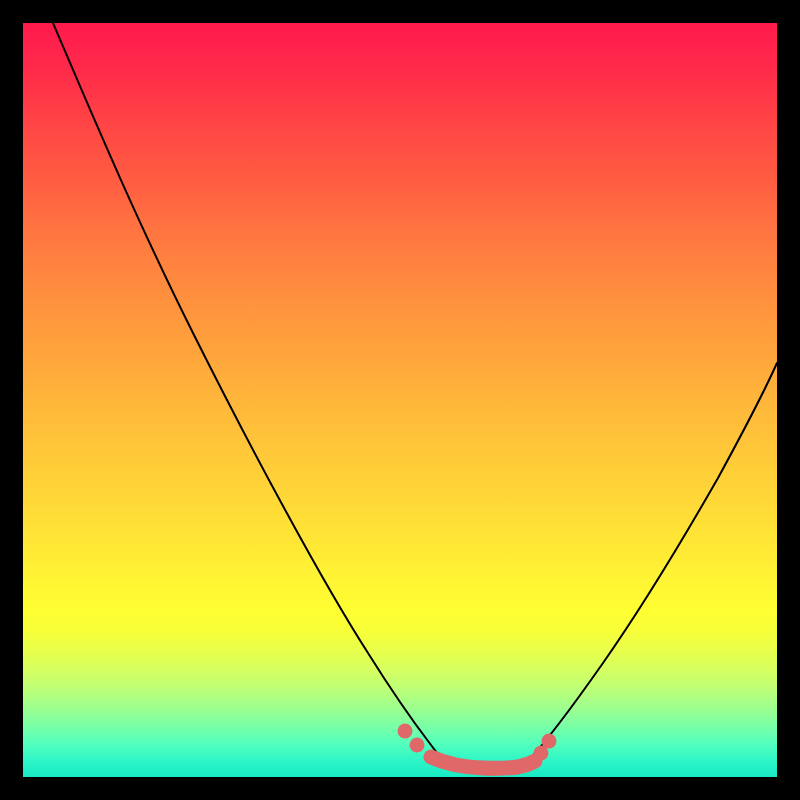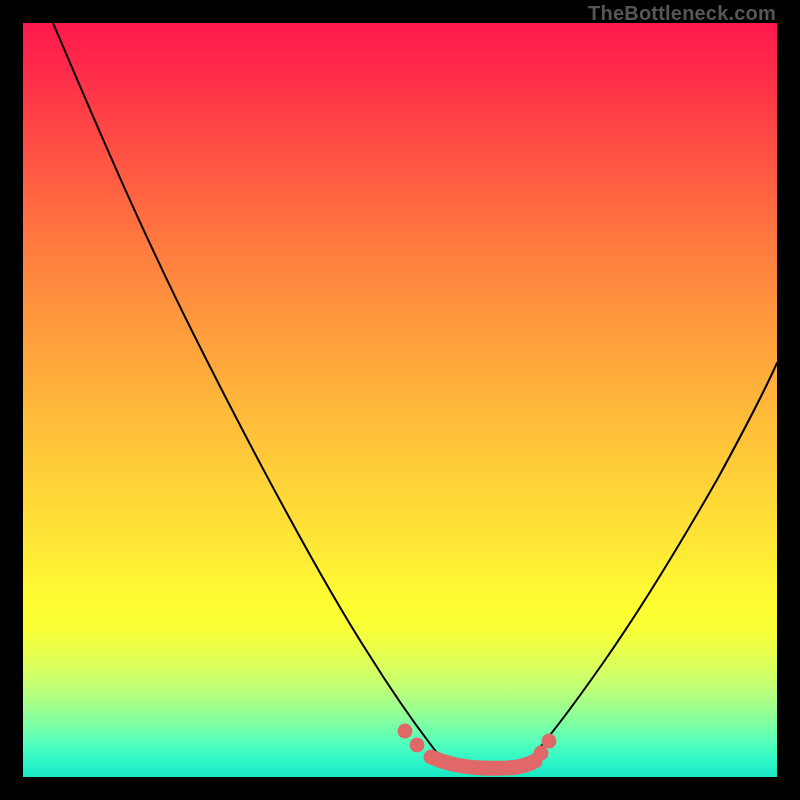--- a/index.html
+++ b/index.html
@@ -98,14 +98,13 @@
            Q 480 746, 495 744
            Q 505 742, 512 738"></path>
 
       <circle class="accent-dot" cx="382" cy="708" r="7.5"></circle>
       <circle class="accent-dot" cx="394" cy="722" r="7.5"></circle>
 
       <circle class="accent-dot" cx="518" cy="730" r="7.5"></circle>
       <circle class="accent-dot" cx="526" cy="718" r="7.5"></circle>
     </svg>
   </div>
-  <div class="watermark">TheBottleneck.com</div>
 </div>
 
 </body></html>

